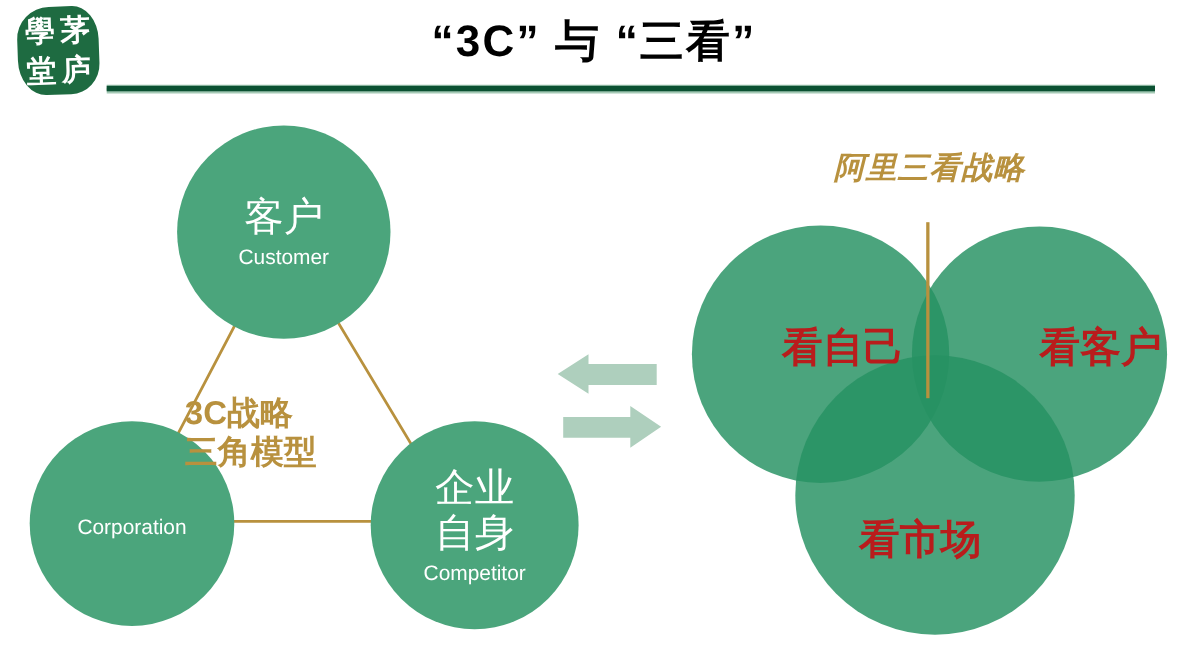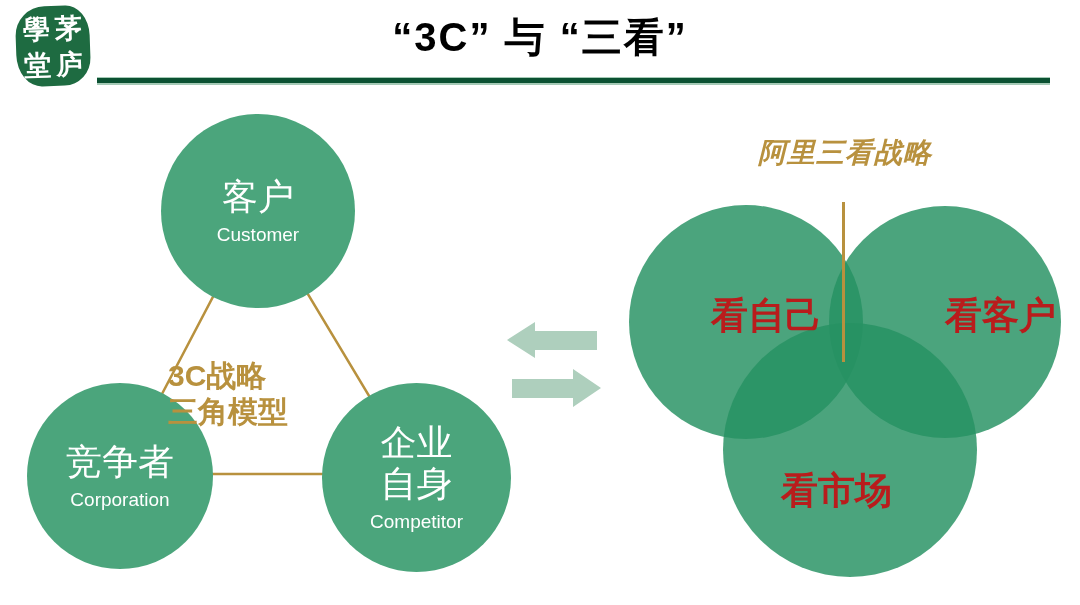--- a/index.html
+++ b/index.html
@@ -33,21 +33,21 @@
   .gold-line{stroke:var(--gold);stroke-width:2.5;fill:none;}
   .arrow{fill:var(--arrow-green);}
 
   
   .node-circle{position:absolute;border-radius:50%;background:var(--circle-green);z-index:2;
         display:flex;flex-direction:column;align-items:center;justify-content:center;color:#fff;text-align:center;}
   .node-zh{font-size:36px;font-weight:500;line-height:1.15;}
   .node-en{font-size:19px;font-weight:400;margin-top:7px;}
   .circle-customer{left:161px;top:114px;width:194px;height:194px;}
   .circle-competitor{left:27px;top:383px;width:186px;height:186px;}
-  .circle-corporation{left:322px;top:383px;width:189px;height:189px;}
+  .circle-corporation{left:337px;top:383px;width:189px;height:189px;}
   .center-label{position:absolute;left:168px;top:337px;width:180px;z-index:3;text-align:left;
         color:var(--gold);font-size:30px;font-weight:700;line-height:36px;margin-top:21px;}
 
   
   .venn-title{position:absolute;left:725px;top:134px;width:240px;text-align:center;
         color:var(--gold);font-size:28px;font-weight:700;letter-spacing:1px;z-index:2;font-style:italic;}
   .venn-circle{position:absolute;border-radius:50%;background:var(--venn-green);z-index:2;}
   .venn-left{left:629px;top:205px;width:234px;height:234px;}
   .venn-right{left:829px;top:206px;width:232px;height:232px;}
   .venn-bottom{left:723px;top:323px;width:254px;height:254px;}
@@ -76,21 +76,20 @@
     <polygon class="gold-line" points="258,211 120,474 416,474"></polygon>
     <polygon class="arrow" points="507,340 535,322 535,331 597,331 597,350 535,350 535,358"></polygon>
     <polygon class="arrow" points="601,388 573,369 573,379 512,379 512,398 573,398 573,407"></polygon>
   </svg>
 
   <div class="node-circle circle-customer">
     <div class="node-zh">客户</div>
     <div class="node-en">Customer</div>
   </div>
   <div class="node-circle circle-competitor">
-    <div class="node-zh">竞争者</div>
     <div class="node-en">Corporation</div>
   </div>
   <div class="node-circle circle-corporation">
     <div class="node-zh">企业</div>
     <div class="node-zh">自身</div>
     <div class="node-en">Competitor</div>
   </div>
   <div class="center-label">
     <div>3C战略</div>
     <div>三角模型</div>

